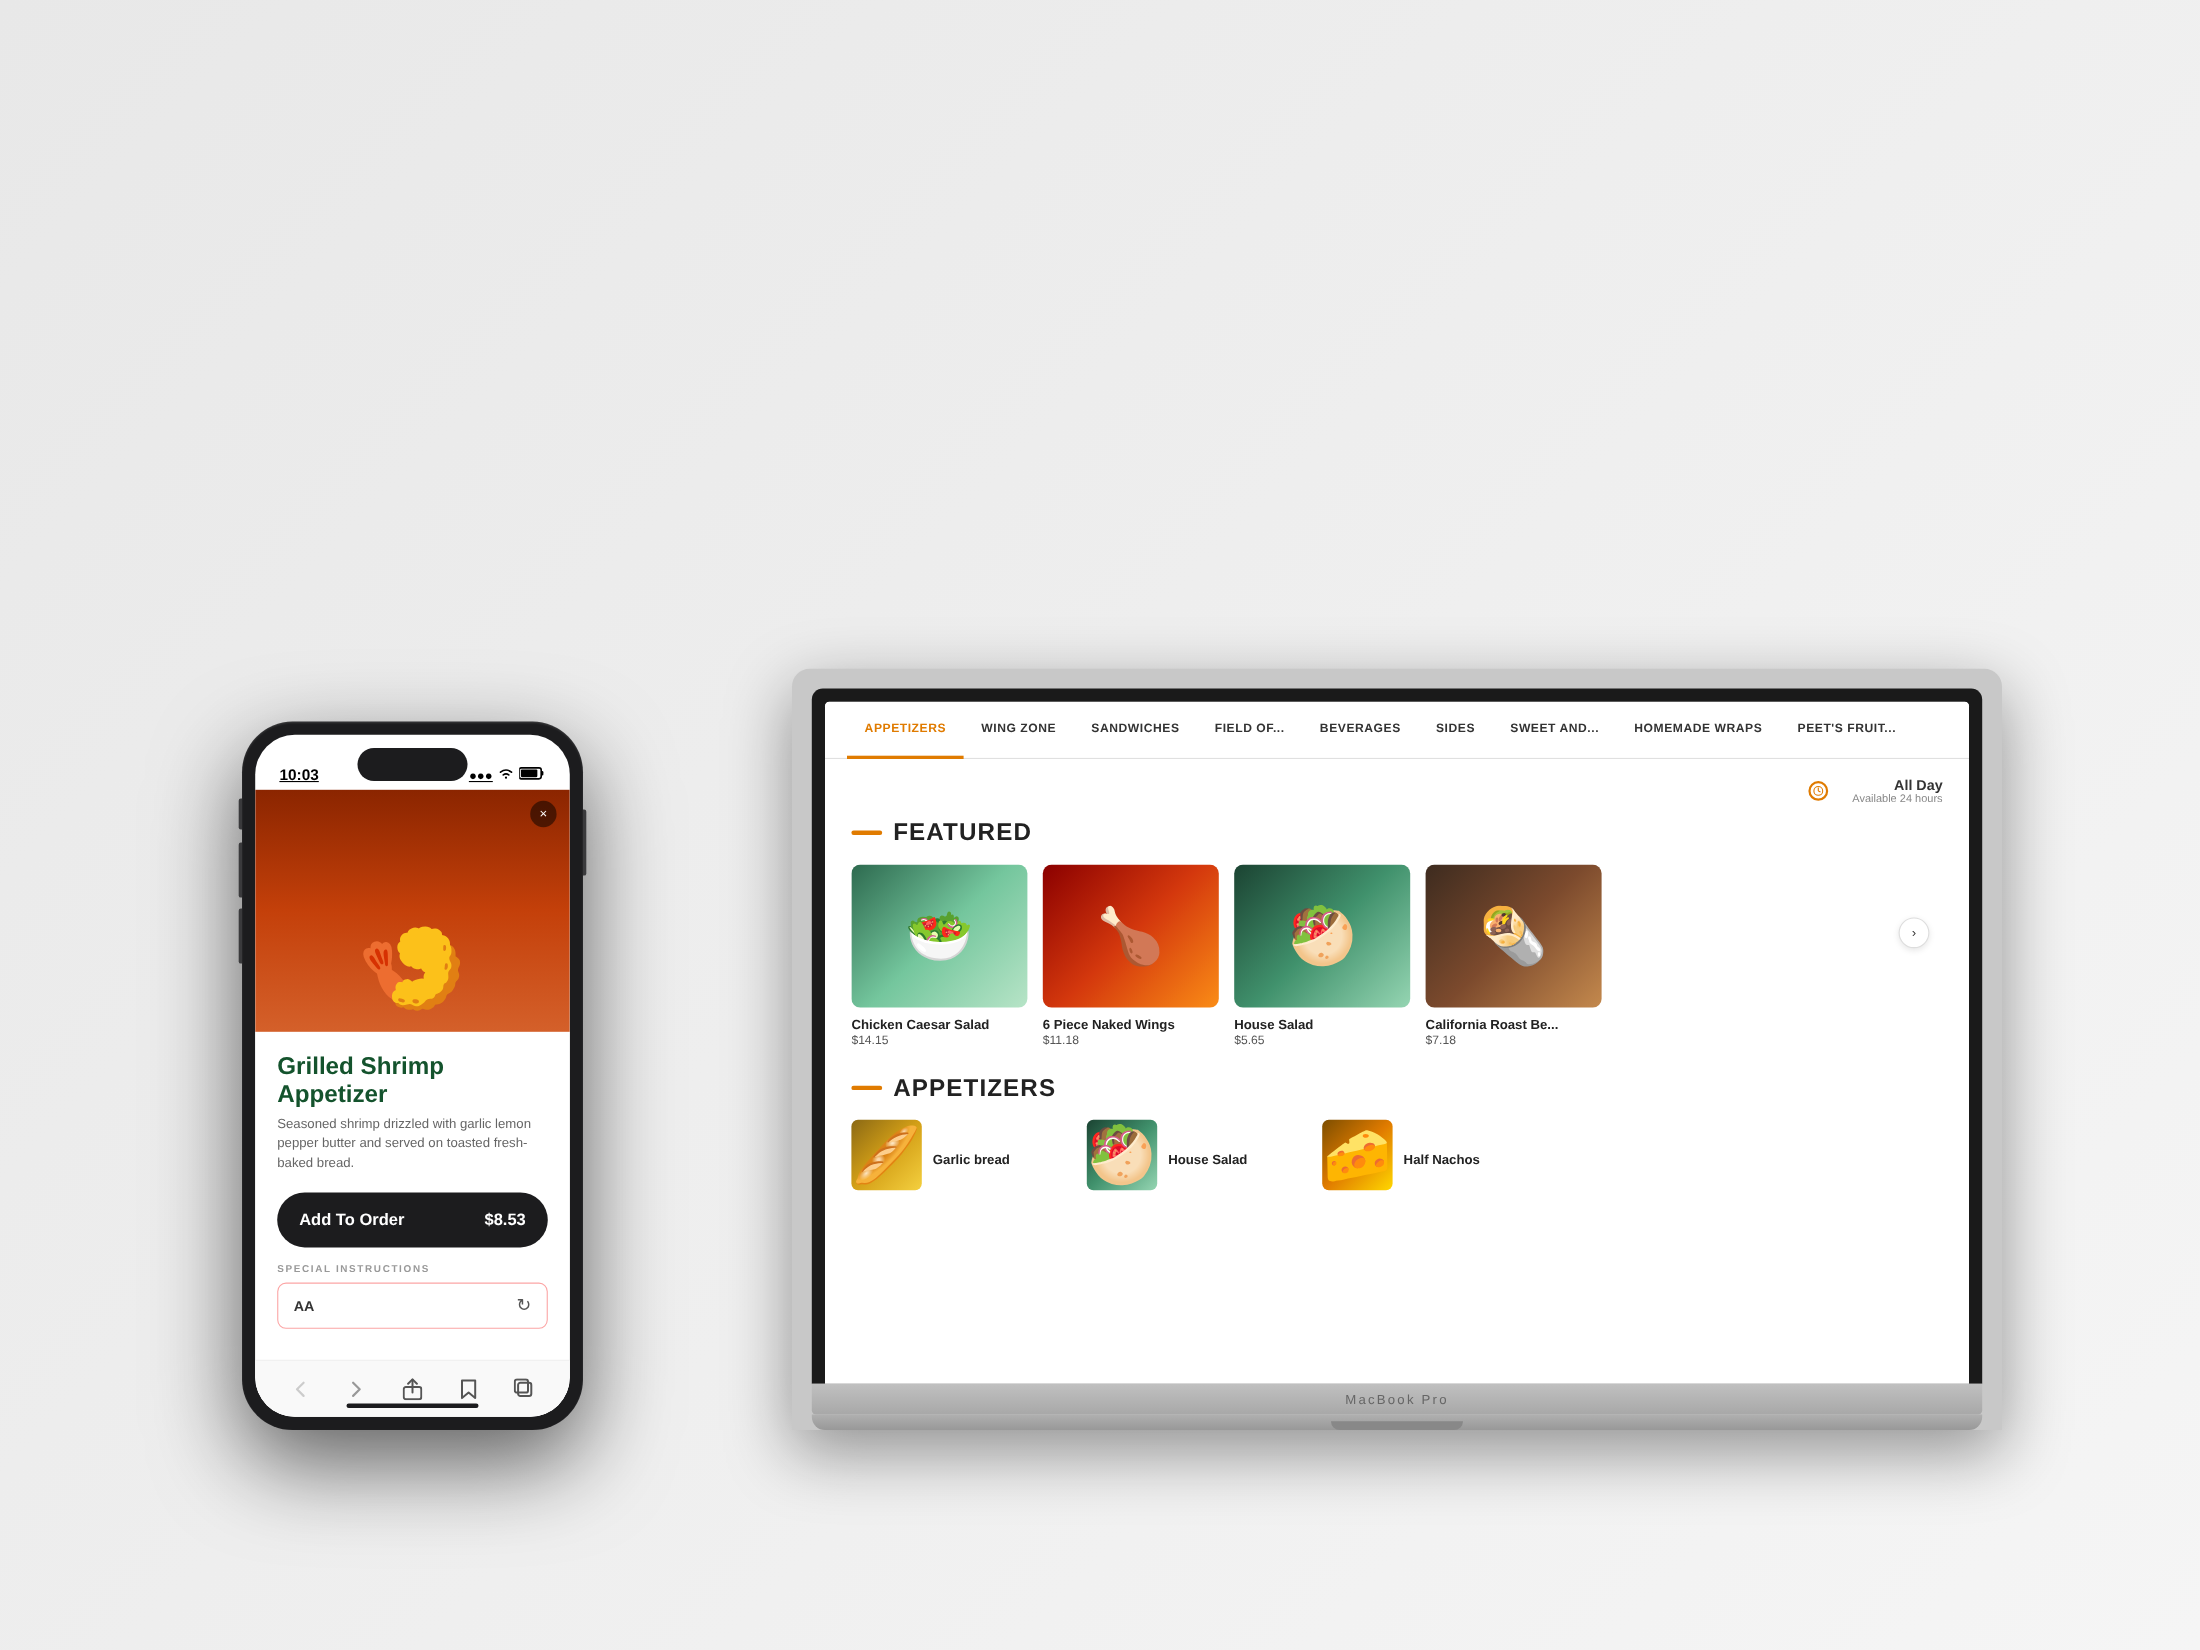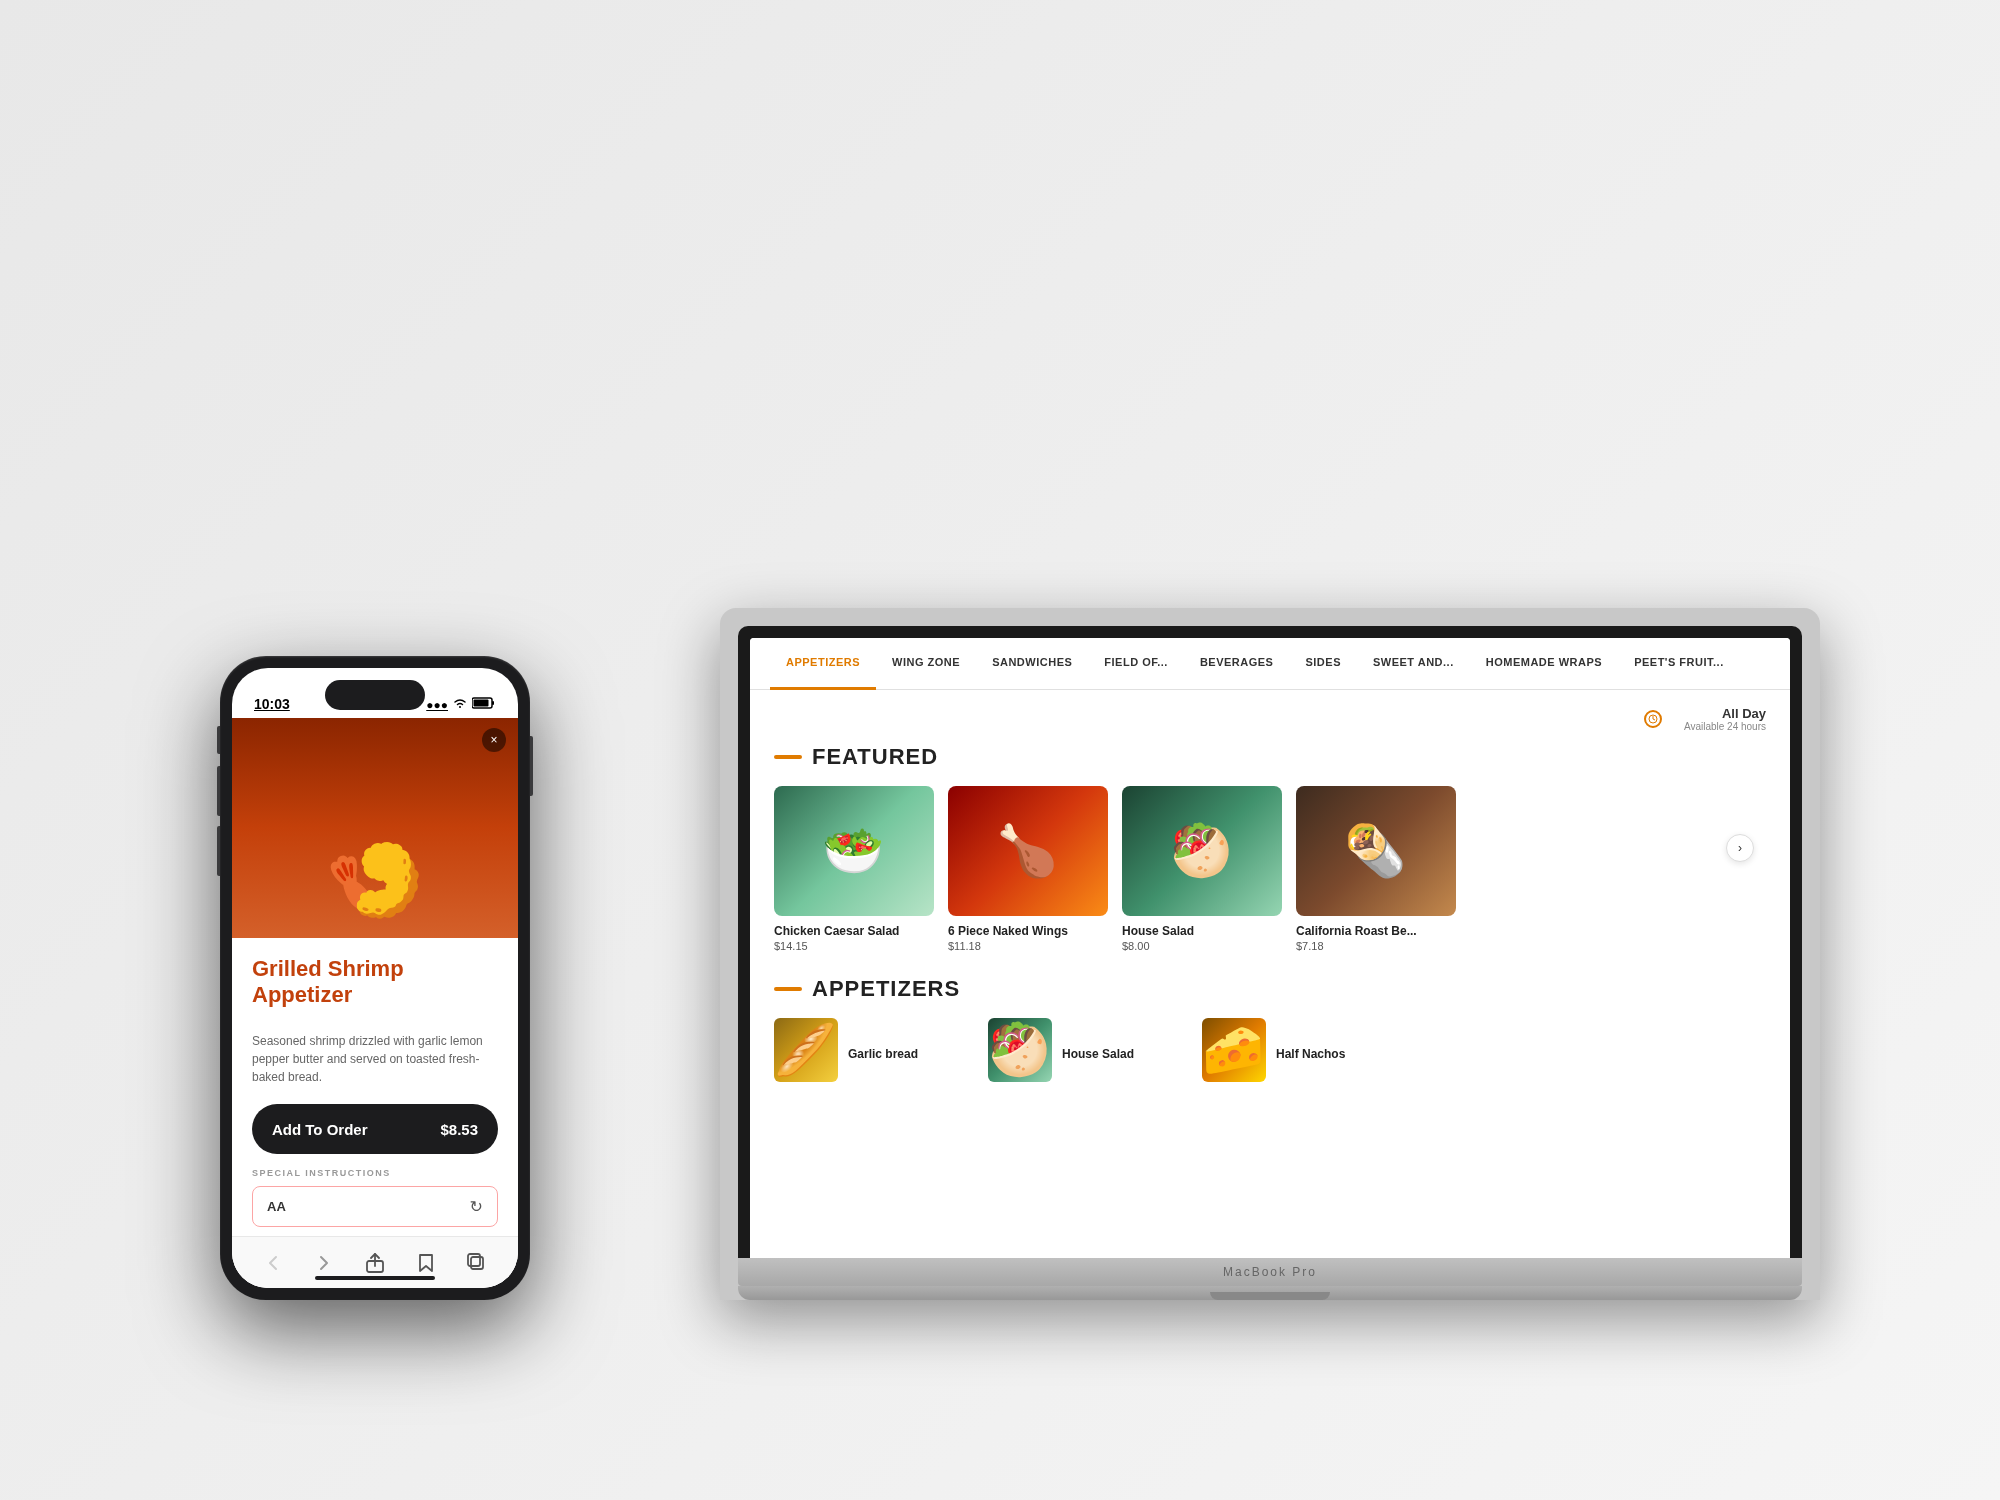--- a/index.html
+++ b/index.html
@@ -379,22 +379,22 @@
     
     .phone-content {
       background: #fff;
       padding: 18px 20px;
       height: calc(620px - 50px - 220px);
     }
 
     .phone-item-name {
       font-size: 22px;
       font-weight: 700;
-      color: #c2410c;
-      margin-bottom: 24px;
+      color: #14532d;
+      margin-bottom: 4px;
     }
 
     .phone-item-desc {
       font-size: 12px;
       color: #666;
       line-height: 1.5;
       margin-bottom: 18px;
     }
 
     .phone-add-btn {
@@ -596,21 +596,21 @@
 
                 <div class="food-card">
                   <div class="food-card-img img-wings"></div>
                   <div class="food-card-name">6 Piece Naked Wings</div>
                   <div class="food-card-price">$11.18</div>
                 </div>
 
                 <div class="food-card">
                   <div class="food-card-img img-salad"></div>
                   <div class="food-card-name">House Salad</div>
-                  <div class="food-card-price">$8.00</div>
+                  <div class="food-card-price">$5.65</div>
                 </div>
 
                 <div class="food-card">
                   <div class="food-card-img img-roast"></div>
                   <div class="food-card-name">California Roast Be...</div>
                   <div class="food-card-price">$7.18</div>
                 </div>
 
                 <div class="next-arrow">›</div>
               </div>

